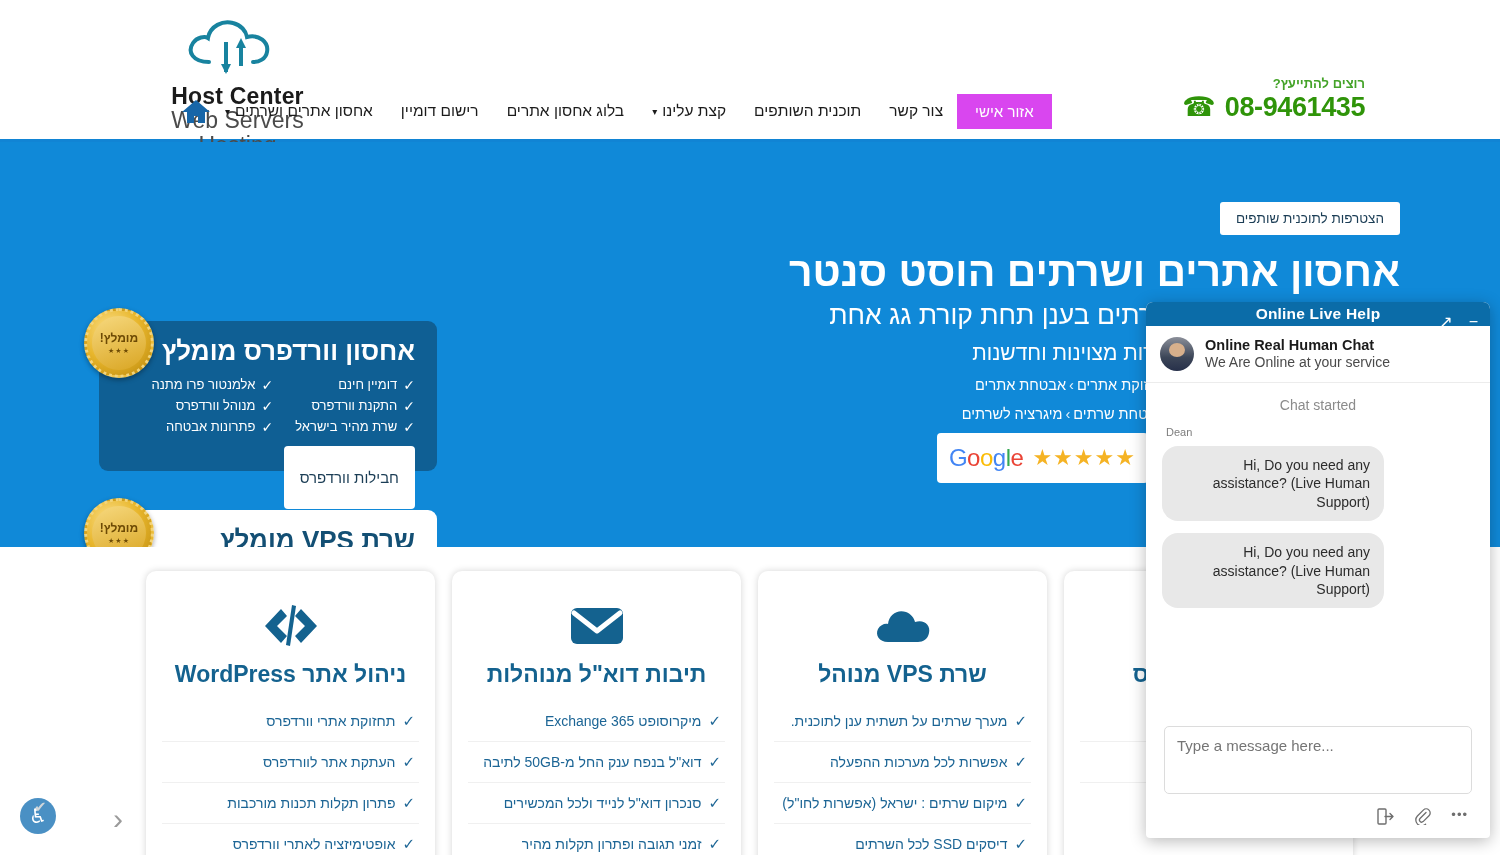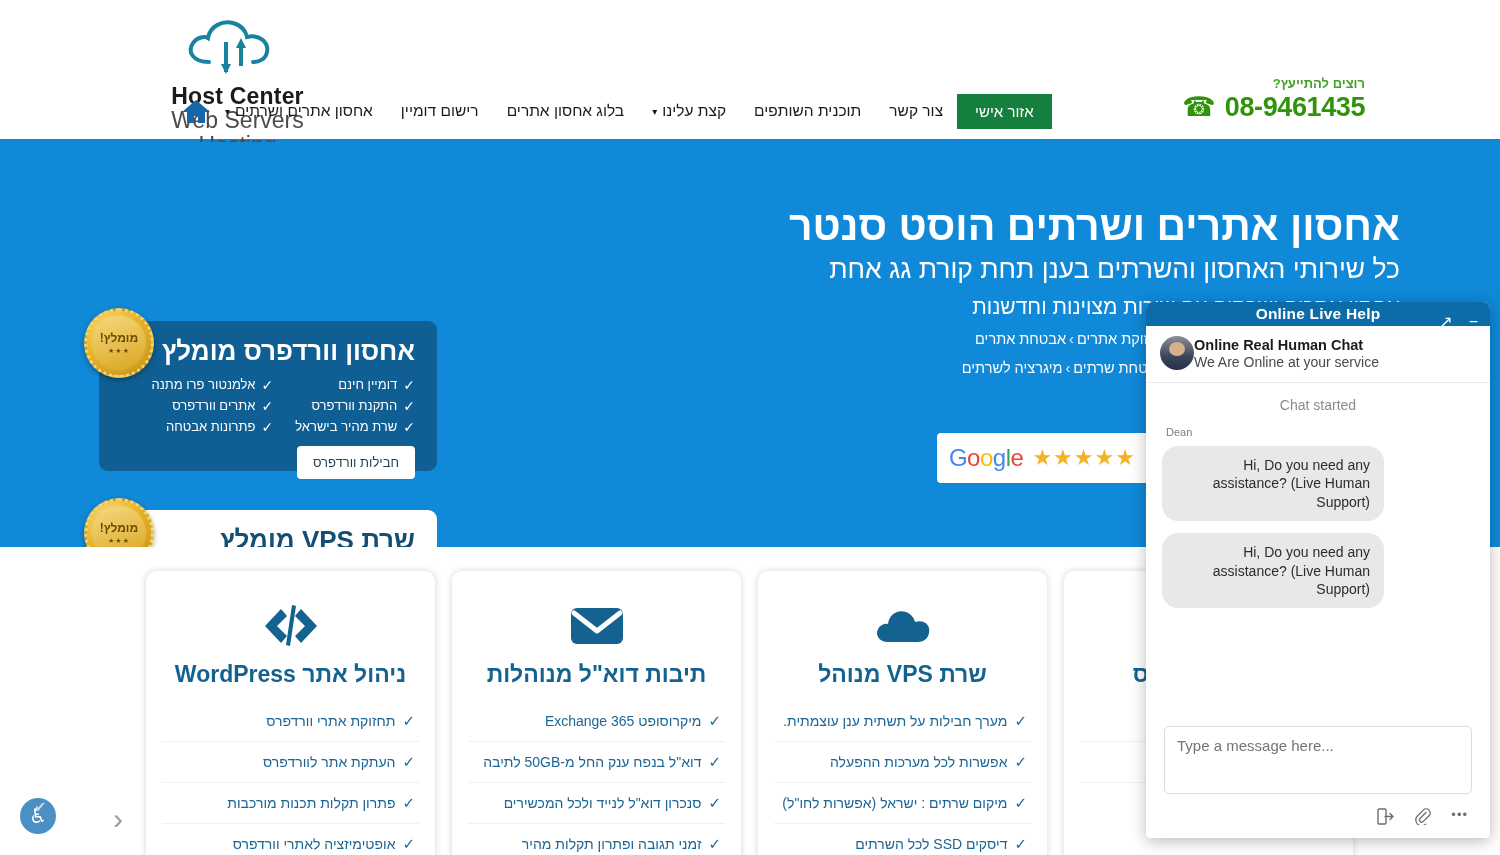--- a/index.html
+++ b/index.html
@@ -38,21 +38,21 @@
     display: flex; flex-direction: row-reverse; align-items: center; justify-content: flex-start;
     gap: 0;
   }
   .nav-home { color: #1766a8; margin-left: 6px; display: flex; align-items: center; }
   .nav-item {
     font-size: 15.5px; color: #1b1b1b; padding: 6px 14px; white-space: nowrap;
     display: flex; align-items: center; gap: 5px; cursor: pointer;
   }
   .nav-item .caret { font-size: 10px; color: #1b1b1b; }
   .nav-cta {
-    background: #15803d; color: #fff; font-size: 15px; padding: 9px 18px;
+    background: #d946ef; color: #fff; font-size: 15px; padding: 9px 18px;
     margin-right: 10px; white-space: nowrap; cursor: pointer;
   }
 
   
   .hero {
     position: absolute; left: 0; top: 142px; width: 1500px; height: 405px;
     background: #1089d8; overflow: hidden;
   }
   .hero-text { position: absolute; right: 100px; top: 60px; width: 720px; text-align: right; color: #fff; }
   .aff-btn {
@@ -78,21 +78,21 @@
   .promo { position: absolute; border-radius: 9px; width: 338px; }
   .promo-wp { right: 1063px; top: 179px; height: 150px; background: #0f5f94; color: #fff; }
   .promo-vps { right: 1063px; top: 368px; height: 147px; background: #ffffff; color: #134f74; }
   .promo-inner { padding: 16px 22px 14px 24px; text-align: right; }
   .promo-title { font-size: 26px; font-weight: bold; line-height: 1.1; margin-bottom: 11px; }
   .promo-grid { display: flex; flex-direction: row; gap: 22px; justify-content: flex-start; }
   .promo-col { display: flex; flex-direction: column; gap: 5px; }
   .promo-li { font-size: 13px; display: flex; align-items: center; gap: 6px; justify-content: flex-start; white-space: nowrap; }
   .promo-li .ck { font-weight: bold; font-size: 14px; }
   .promo-btn {
-    display: inline-block; margin-top: 11px; font-size: 13px; padding: 9px 16px; border-radius: 4px; cursor: pointer;
+    display: inline-block; margin-top: 11px; font-size: 15px; padding: 23px 16px; border-radius: 4px; cursor: pointer;
   }
   .promo-btn-w { background: #fff; color: #1b3d55; }
 
   .ribbon {
     position: absolute; width: 70px; height: 70px; border-radius: 50%;
     background: radial-gradient(circle at 36% 30%, #fbe08a 0%, #e8b62c 48%, #b8860b 100%);
     box-shadow: 0 2px 5px rgba(0,0,0,.35);
     display: flex; align-items: center; justify-content: center;
     border: 3px dotted #f3d47a;
   }
@@ -130,21 +130,21 @@
     background: #fff; border-radius: 7px 7px 4px 4px;
     box-shadow: 0 3px 16px rgba(0,0,0,.28); direction: ltr; overflow: hidden;
   }
   .chat-head {
     height: 24px; background: #0b6ca8; color: #fff; display: flex; align-items: center;
     position: relative; justify-content: center;
   }
   .chat-title { font-size: 15.5px; font-weight: bold; letter-spacing: .2px; }
   .chat-actions { position: absolute; right: 12px; top: 0; height: 40px; display: flex; align-items: center; gap: 16px; }
   .chat-act { color: #fff; font-size: 16px; cursor: pointer; line-height: 1; }
-  .chat-agent { display: flex; padding: 10px 14px; border-bottom: 1px solid #ececec; }
+  .chat-agent { display: flex; align-items: center; gap: 11px; padding: 10px 14px; border-bottom: 1px solid #ececec; }
   .avatar {
     width: 34px; height: 34px; border-radius: 50%; flex: 0 0 34px; overflow: hidden;
     background: linear-gradient(180deg,#8b8f99 0%, #3c4658 60%, #27304a 100%);
     position: relative;
   }
   .avatar::after {
     content:''; position:absolute; left:9px; top:6px; width:16px; height:14px; border-radius:50%;
     background:#d7b08c;
   }
   .agent-name { font-size: 14.5px; font-weight: bold; color: #1b1b1b; line-height: 1.25; }
@@ -226,20 +226,21 @@
       <div class="nav-item">
         <span>צור קשר</span>
       </div>
       <div class="nav-cta">אזור אישי</div>
     </div>
   </div>
 
   <div class="hero">
 
     <div class="hero-text">
+      <div class="aff-btn">הצטרפות לתוכנית שותפים</div>
       <div class="hero-h1">אחסון אתרים ושרתים הוסט סנטר</div>
       <div class="hero-h2">כל שירותי האחסון והשרתים בענן תחת קורת גג אחת</div>
       <div class="hero-h3">אחסון אתרים ושרתים עם שירות מצוינות וחדשנות</div>
       <div class="hero-crumbs">
         <span>אחסון אתרים</span><span class="sep">›</span><span>וורדפרס מנוהל</span><span class="sep">›</span><span>ניהול / תחזוקת אתרים</span><span class="sep">›</span><span>אבטחת אתרים</span>
       </div>
       <div class="hero-crumbs">
         <span>שרתים וירטואליים</span><span class="sep">›</span><span>Windows / Linux</span><span class="sep">›</span><span>אבטחת שרתים</span><span class="sep">›</span><span>מיגרציה לשרתים</span>
       </div>
     </div>
@@ -267,21 +268,21 @@
                 <span>שרת מהיר בישראל</span>
               </div>
           </div>
           <div class="promo-col">
             <div class="promo-li">
                 <span class="ck">✓</span>
                 <span>אלמנטור פרו מתנה</span>
               </div>
             <div class="promo-li">
                 <span class="ck">✓</span>
-                <span>אתרים וורדפרס</span>
+                <span>מנוהל וורדפרס</span>
               </div>
             <div class="promo-li">
                 <span class="ck">✓</span>
                 <span>פתרונות אבטחה</span>
               </div>
           </div>
         </div>
         <div class="promo-btn promo-btn-w">חבילות וורדפרס</div>
       </div>
     </div>
@@ -368,21 +369,21 @@
 
     <div class="fcard" style="left:758px;">
       <div class="fcard-icon">
         <svg width="58" height="40" viewBox="0 0 58 40">
             <path d="M14 36 C5 36 1 29 4 23 C6 19 11 17 14 18 C15 8 24 3 32 6 C37 8 40 12 41 16 C50 13 57 19 55 27 C54 33 49 36 44 36 Z" fill="#14628f"></path>
           </svg>
       </div>
       <div class="fcard-title">שרת VPS מנוהל</div>
       <div class="fli">
           <span class="ck">✓</span>
-          <span>מערך חבילות על תשתית ענן עוצמתית.</span>
+          <span>מערך שרתים על תשתית ענן לתוכנית.</span>
         </div>
       <div class="fli">
           <span class="ck">✓</span>
           <span>אפשרות לכל מערכות ההפעלה</span>
         </div>
       <div class="fli">
           <span class="ck">✓</span>
           <span>מיקום שרתים : ישראל (אפשרות לחו"ל)</span>
         </div>
       <div class="fli">

